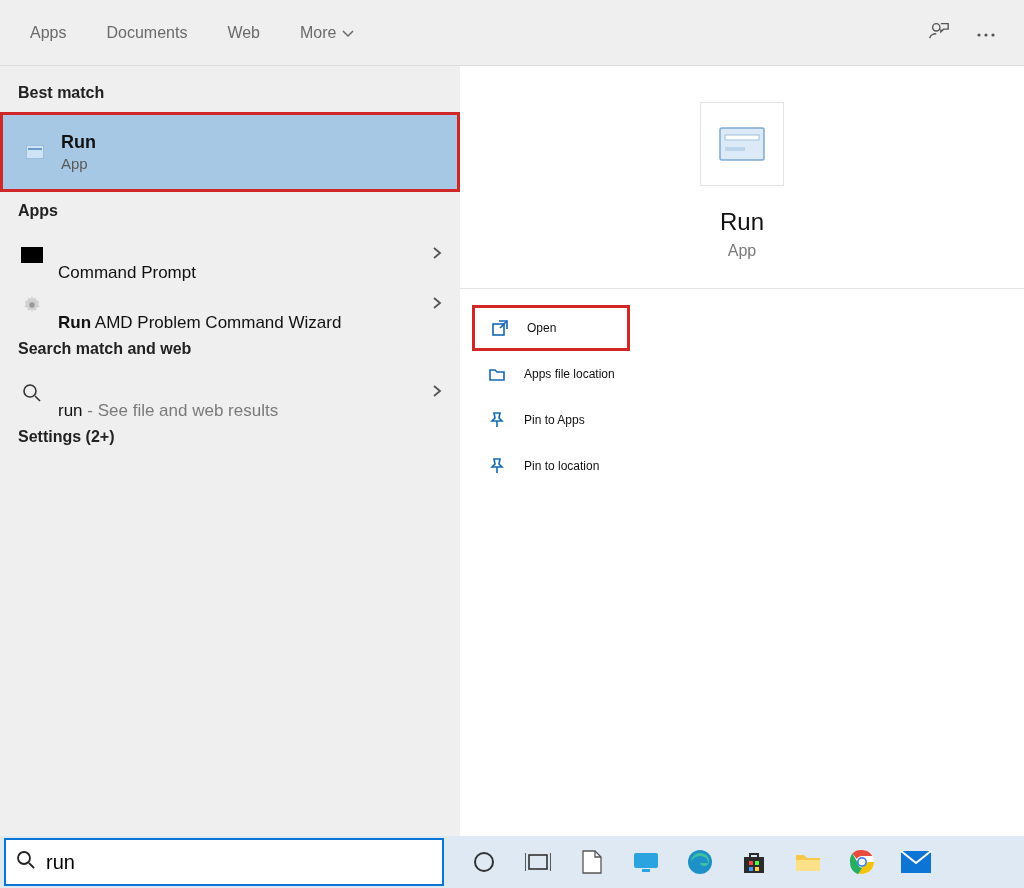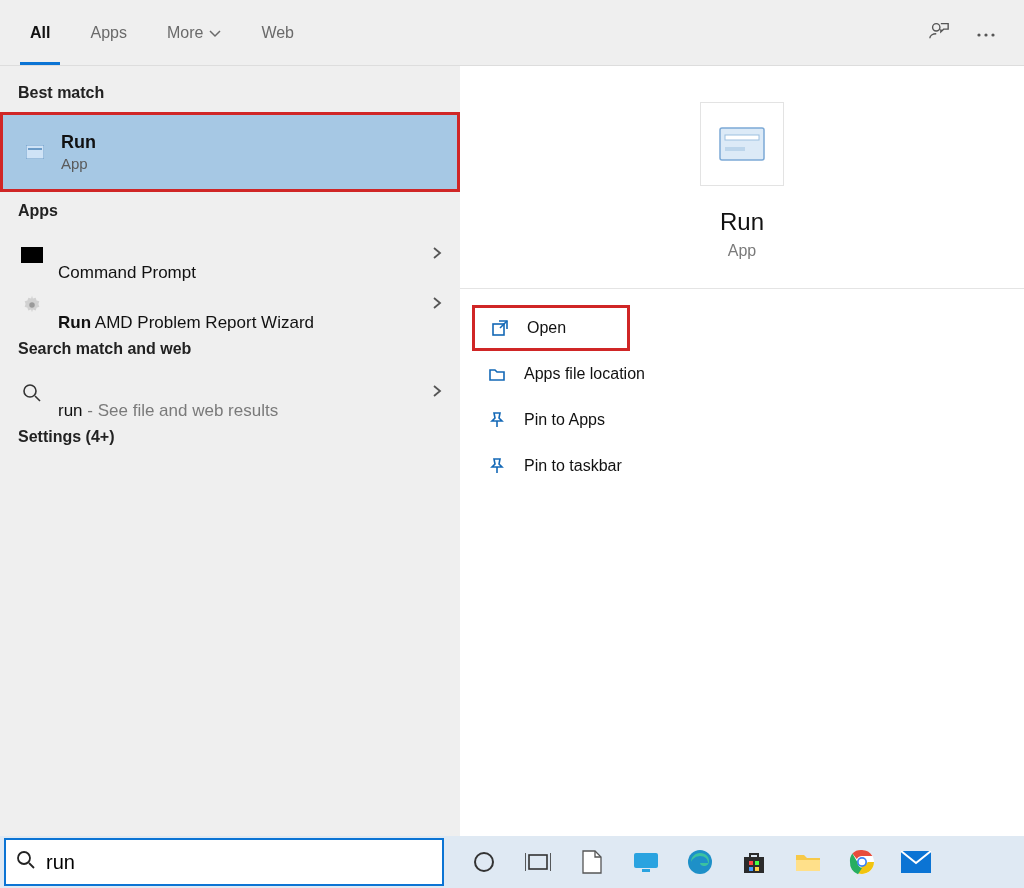--- a/index.html
+++ b/index.html
@@ -39,21 +39,21 @@
   .item .chev { color: #555; font-size: 16px; }
 
   
   .preview-top { display: flex; flex-direction: column; align-items: center; padding-top: 36px; padding-bottom: 28px; border-bottom: 1px solid #e4e4e4; }
   .preview-icon-box { width: 84px; height: 84px; border: 1px solid #e3e3e3; display: flex; align-items: center; justify-content: center; background: #fff; }
   .preview-icon-box svg { width: 46px; height: 34px; }
   .preview-title { font-size: 24px; margin-top: 22px; color: #111; }
   .preview-sub { font-size: 16px; color: #7a7a7a; margin-top: 6px; }
 
   .actions { padding: 16px 12px; }
-  .action { display: flex; align-items: center; height: 46px; padding: 0 12px; cursor: pointer; font-size: 16px; color: #111; }
+  .action { display: flex; align-items: center; height: 46px; padding: 0 12px; cursor: pointer; font-size: 12px; color: #111; }
   .action.boxed { border: 3px solid #d02626; width: 158px; }
   .action .aicon { width: 26px; color: #1368b6; display: flex; justify-content: center; }
   .action .alabel { margin-left: 14px; }
 
   
   .footer { height: 52px; background: #dfe9f3; display: flex; align-items: center; }
   .search-box { width: 440px; height: 48px; background: #fff; border: 2px solid #0b74d4; margin: 2px 0 2px 4px; display: flex; align-items: center; padding: 0 10px; }
   .search-box .sicon { font-size: 18px; color: #333; margin-right: 10px; }
   .search-box input { border: none; outline: none; font-size: 20px; flex: 1; font-family: inherit; }
   .task-icons { flex: 1; display: flex; align-items: center; gap: 22px; padding-left: 24px; }
@@ -64,37 +64,37 @@
   .amd-swirl { font-size: 18px; color: #888; }
 
 </style>
 </head>
 <body>
 
 <div class="window">
 
   <div class="header">
     <div class="tabs">
-      <div class="tab active">
-          <span>All</span>
-        </div>
       <div class="tab">
           <span>Apps</span>
+        </div>
+      <div class="tab">
+          <span>Documents</span>
+        </div>
+      <div class="tab">
+          <span>Web</span>
         </div>
       <div class="tab">
         <span>More</span>
         <span class="chev">
           <svg width="12" height="8" viewBox="0 0 12 8">
               <path d="M1 1 L6 6 L11 1" stroke="#6a6a6a" stroke-width="1.5" fill="none"></path>
             </svg>
         </span>
       </div>
-      <div class="tab">
-          <span>Web</span>
-        </div>
     </div>
     <div class="header-spacer"></div>
     <div class="header-icons">
       <span>
         <svg width="22" height="22" viewBox="0 0 24 24" fill="none" stroke="#555" stroke-width="1.5">
             <circle cx="9" cy="8" r="4"></circle>
             <path d="M2 20c0-3 3-5 7-5"></path>
             <path d="M14 4h8v6h-5l-3 3v-3"></path>
           </svg>
       </span>
@@ -140,21 +140,21 @@
         </div>
       </div>
 
       <div class="item">
         <div class="iicon amd-swirl">
           <svg width="22" height="22" viewBox="0 0 24 24" fill="#9a9a9a">
               <circle cx="12" cy="12" r="3"></circle>
               <path d="M12 2l1 3 3-1 1 3 3 1-1 3 1 3-3 1-1 3-3-1-1 3-1-3-3 1-1-3-3-1 1-3-1-3 3-1 1-3 3 1z" opacity="0.35"></path>
             </svg>
         </div>
-        <div class="itext"><span class="bold">Run</span><span> AMD Problem Report Wizard</span></div>
+        <div class="itext"><span class="bold">Run</span><span> AMD Problem Command Wizard</span></div>
         <div class="chev">
           <svg width="10" height="14" viewBox="0 0 10 14">
               <path d="M2 2 L8 7 L2 12" stroke="#555" stroke-width="1.8" fill="none"></path>
             </svg>
         </div>
       </div>
 
       <div class="section-label">Search match and web</div>
 
       <div class="item">
@@ -165,21 +165,21 @@
             </svg>
         </div>
         <div class="itext"><span>run</span><span class="muted"> - See file and web results</span></div>
         <div class="chev">
           <svg width="10" height="14" viewBox="0 0 10 14">
               <path d="M2 2 L8 7 L2 12" stroke="#555" stroke-width="1.8" fill="none"></path>
             </svg>
         </div>
       </div>
 
-      <div class="section-label">Settings (4+)</div>
+      <div class="section-label">Settings (2+)</div>
     </div>
 
     <div class="right">
       <div class="preview-top">
         <div class="preview-icon-box">
           <svg viewBox="0 0 46 34">
               <rect x="1" y="1" width="44" height="32" rx="2" fill="#dceaf7" stroke="#7ca9d6" stroke-width="1.5"></rect>
               <rect x="6" y="8" width="34" height="5" fill="#fff" stroke="#9cbfe0"></rect>
               <rect x="6" y="20" width="20" height="4" fill="#9cbfe0" opacity="0.5"></rect>
             </svg>
@@ -216,21 +216,21 @@
           </span>
           <span class="alabel">Pin to Apps</span>
         </div>
         <div class="action">
           <span class="aicon">
             <svg width="18" height="18" viewBox="0 0 18 18" fill="none" stroke="#1368b6" stroke-width="1.6">
                 <path d="M6 2h6l-1 5 3 3H4l3-3z"></path>
                 <line x1="9" y1="10" x2="9" y2="16"></line>
               </svg>
           </span>
-          <span class="alabel">Pin to taskbar</span>
+          <span class="alabel">Pin to location</span>
         </div>
       </div>
     </div>
   </div>
 
   <div class="footer">
     <div class="search-box">
       <span class="sicon">
         <svg width="20" height="20" viewBox="0 0 20 20" fill="none" stroke="#222" stroke-width="1.8">
             <circle cx="8" cy="8" r="6"></circle>

